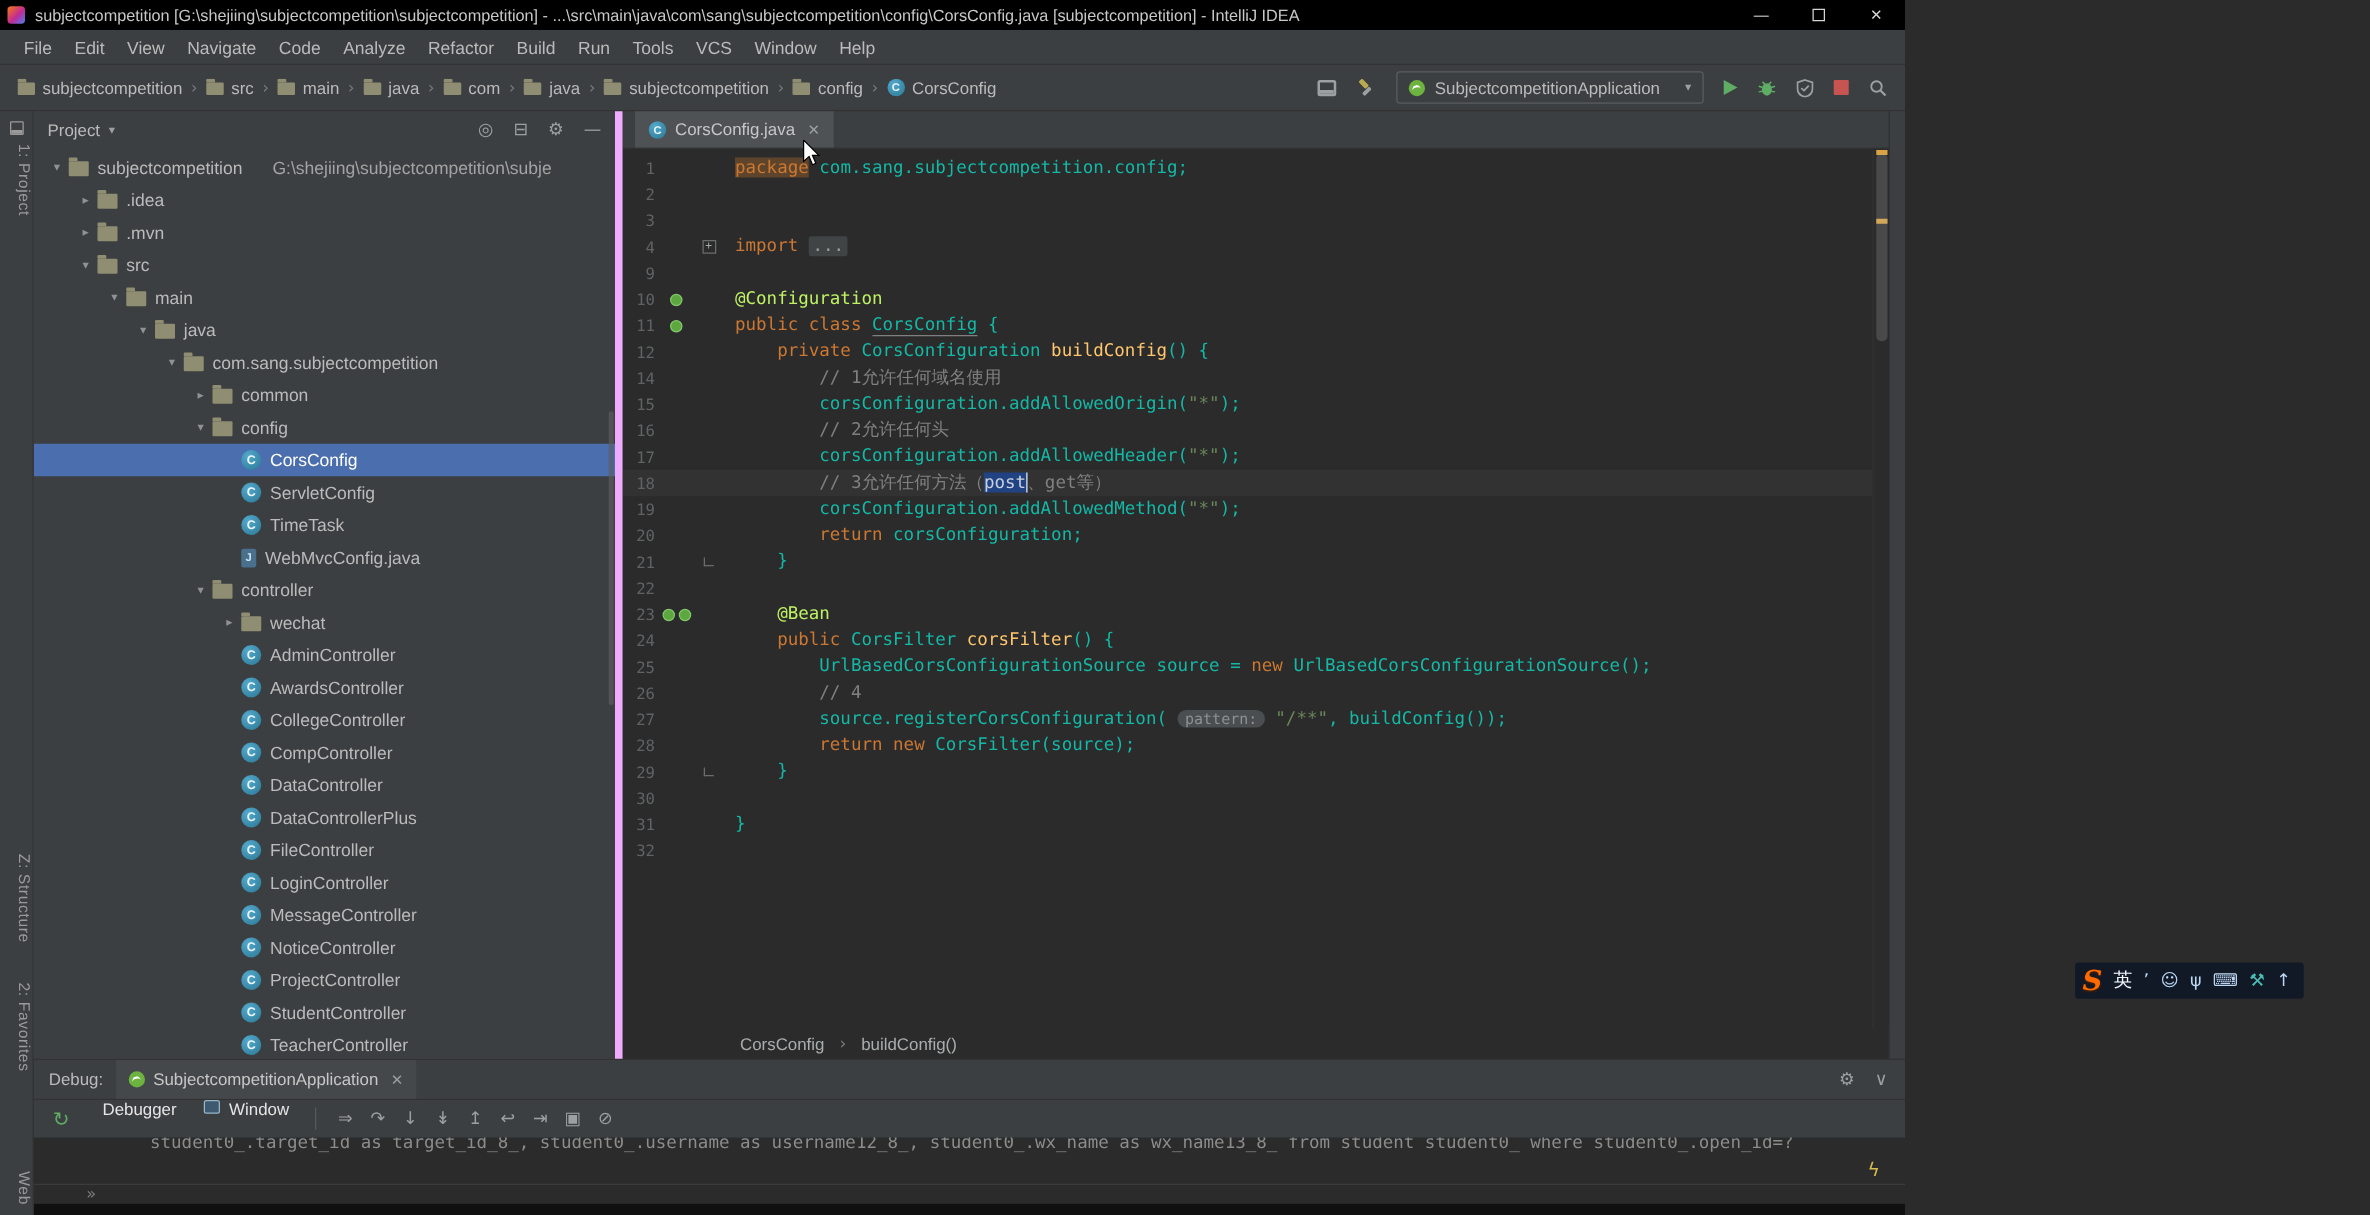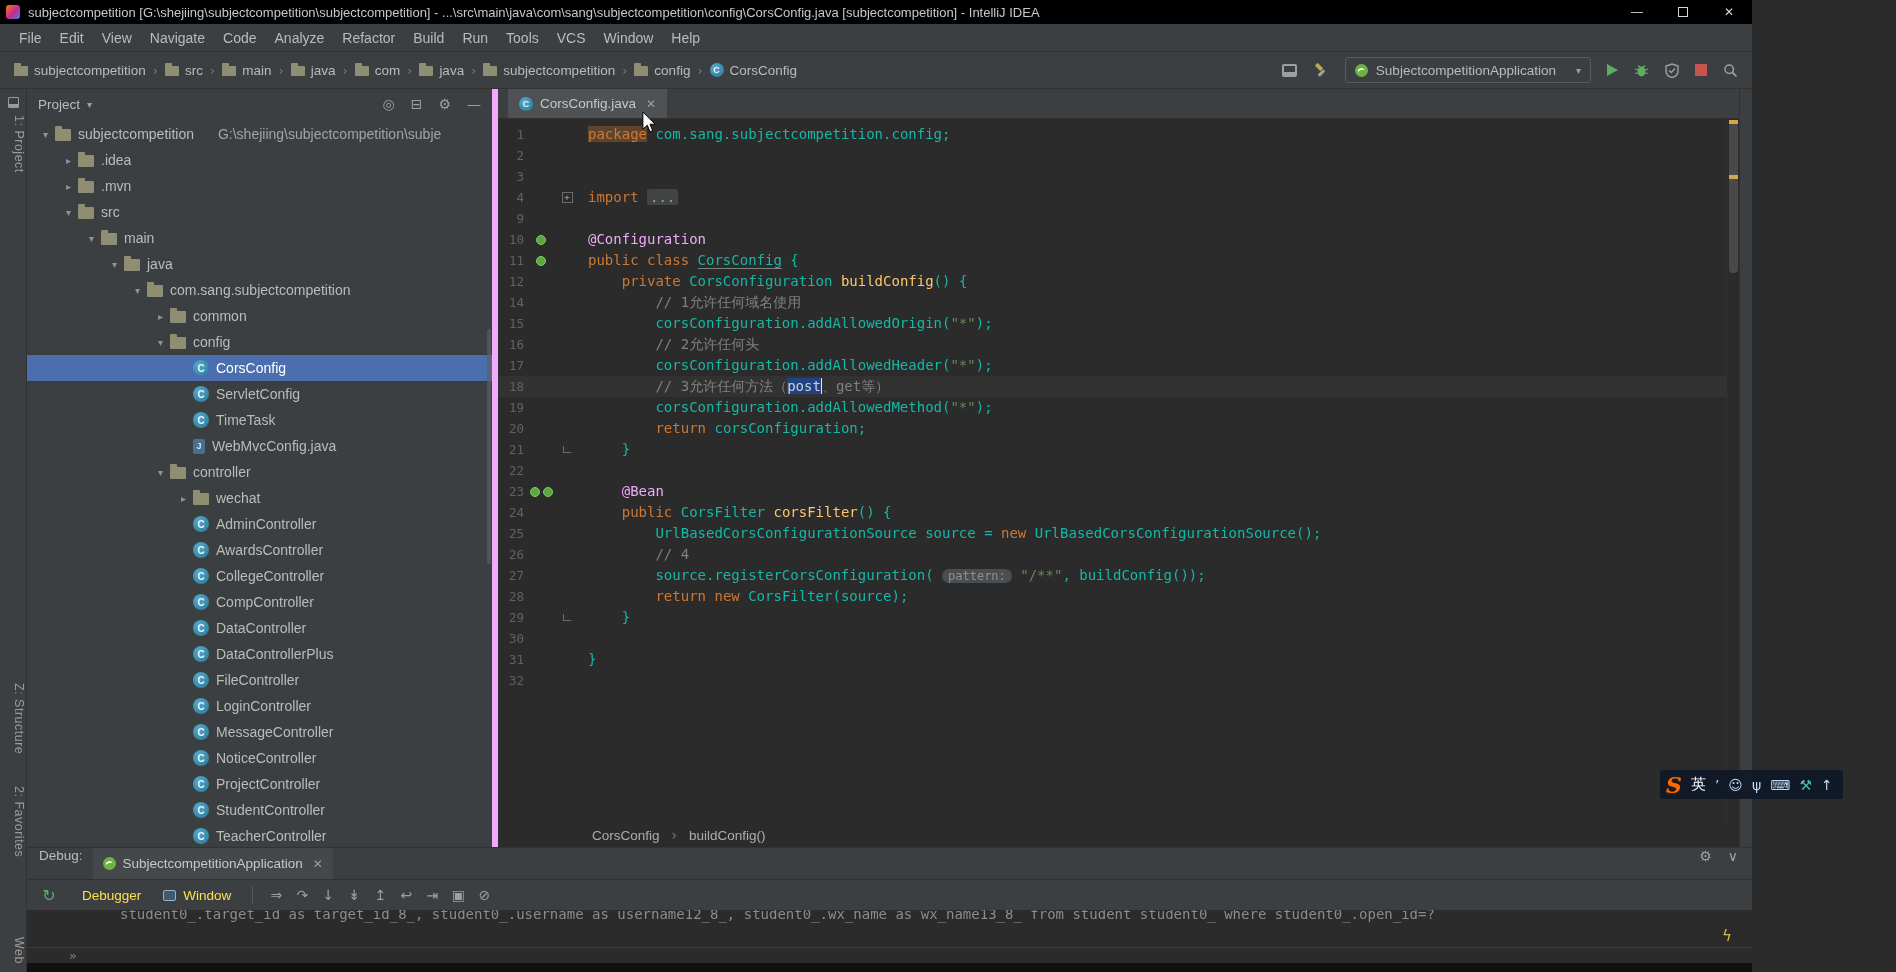--- a/index.html
+++ b/index.html
@@ -1,18 +1,18 @@
 <!DOCTYPE html>
 <html><head>
 <meta charset="utf-8">
 <style>
   *{margin:0;padding:0;box-sizing:border-box}
   html,body{width:1896px;height:972px;overflow:hidden;background:#2b2b2b;
     font-family:"Liberation Sans","DejaVu Sans",sans-serif;color:#bbb}
-  .app{position:relative;width:1752px;height:972px;display:flex;flex-direction:column;background:#3c3f41}
+  .app{position:relative;width:1524px;height:972px;display:flex;flex-direction:column;background:#3c3f41}
 
   
   .titlebar{flex:0 0 24px;background:#000;display:flex;align-items:center;padding-left:6px}
   .app-icon{width:14px;height:14px;border-radius:3px;margin-right:8px;flex:0 0 auto;
     background:linear-gradient(135deg,#f97a12 0%,#c22a94 55%,#4a7ff3 100%)}
   .title-text{font-size:13px;color:#c8c8c8;white-space:nowrap;overflow:hidden}
   .win-controls{margin-left:auto;display:flex;height:100%;flex:0 0 auto}
   .win-btn{width:46px;display:flex;align-items:center;justify-content:center;color:#d6d6d6;font-size:12px}
   .maxi-glyph{width:10px;height:10px;border:1px solid #d6d6d6}
 
@@ -85,44 +85,44 @@
   .gfold{flex:0 0 18px;display:flex;align-items:center;justify-content:center}
   .code-text{padding-left:12px;white-space:pre}
   .bean{width:10px;height:10px;border-radius:50%;background:#5da741;border:1px solid #83c96a}
   .fold-plus{width:11px;height:11px;border:1px solid #6a6c6e;color:#a5a8aa;font-size:9px;line-height:9px;text-align:center;background:#2b2b2b}
   .fold-end{width:8px;height:7px;border-left:1px solid #6a6c6e;border-bottom:1px solid #6a6c6e}
 
   .tk-kw{color:#cc7832}
   .tk-pl{color:#14b8a6}
   .tk-cm{color:#808080}
   .tk-str{color:#6a8759}
-  .tk-ann{color:#f0abfc}
+  .tk-ann{color:#bef264}
   .tk-meth{color:#ffc66d}
   .tk-fold{background:#404445;color:#9a9d9f;border-radius:2px;padding:0 3px}
   .tk-hint{background:#4b4e50;color:#8c9093;border-radius:8px;padding:0 6px;font-size:12px}
   .tk-sel{background:#214283;color:#c8d2dc;border-right:1px solid #e8e8e8}
   .tk-hl{background:rgba(204,120,50,.33)}
   .tk-und{border-bottom:1px solid #7f7f7f}
 
   .scrollcol{flex:0 0 13px;background:#2b2b2b;position:relative;border-left:1px solid #313335}
   .sc-thumb{position:absolute;left:2px;top:4px;width:9px;height:150px;background:rgba(180,180,180,.22);border-radius:4px}
   .sc-mark{position:absolute;left:2px;width:9px;height:4px;background:#d9a343}
   .stripe-right{flex:0 0 13px;background:#3c3f41;border-left:1px solid #323232}
 
   .ed-breadcrumb{flex:0 0 24px;display:flex;align-items:center;gap:12px;background:#2b2b2b;color:#aaadb0;font-size:13.5px;padding-left:94px}
   .bc-sep{color:#7a7d7f}
 
   
   .debug{flex:0 0 125px;display:flex;flex-direction:column;background:#3c3f41;border-top:1px solid #323232}
-  .debug-r1{flex:0 0 31px;display:flex;padding-left:12px;font-size:13.5px;position:relative}
+  .debug-r1{flex:0 0 31px;display:flex;align-items:center;padding-left:12px;font-size:13.5px;position:relative}
   .debug-tab{display:flex;align-items:center;gap:7px;background:#45484a;height:100%;padding:0 10px;margin-left:10px;color:#c7c7c7}
   .r1-icons{position:absolute;right:14px;display:flex;gap:16px;color:#9da0a2;font-size:14px}
   .debug-r2{flex:0 0 31px;display:flex;align-items:center;border-top:1px solid #323232;font-size:13.5px}
   .rerun{flex:0 0 44px;text-align:center;color:#5fad65;font-size:16px}
-  .dbg-tab{display:flex;align-items:center;gap:7px;height:100%;padding:0 11px;color:#fde047}
+  .dbg-tab{display:flex;align-items:flex-start;gap:7px;height:100%;padding:0 11px;color:#e5e5e5}
   .console-ic{width:13px;height:11px;border:1px solid #98b4c9;border-radius:2px;background:#3f5a6e;flex:0 0 auto}
   .vsep{width:1px;height:18px;background:#55585a;margin:0 10px}
   .dbg-icon{width:26px;text-align:center;color:#9da0a2;font-size:14px}
   .console{flex:1;background:#2b2b2b;overflow:hidden;position:relative}
   .console-line{margin:-4px 0 0 93px;font-family:"DejaVu Sans Mono","Liberation Mono",monospace;font-size:14px;color:#8c8c8c;white-space:nowrap}
   .flash{position:absolute;right:20px;bottom:2px;color:#d8bd4e;font-size:15px}
   .bstrip{flex:0 0 15px;background:#2b2b2b;border-top:1px solid #3a3d3e;color:#7d7d7d;display:flex;align-items:center;padding-left:42px;font-size:13px}
   .blackbar{flex:0 0 9px;background:#101010}
 
   

